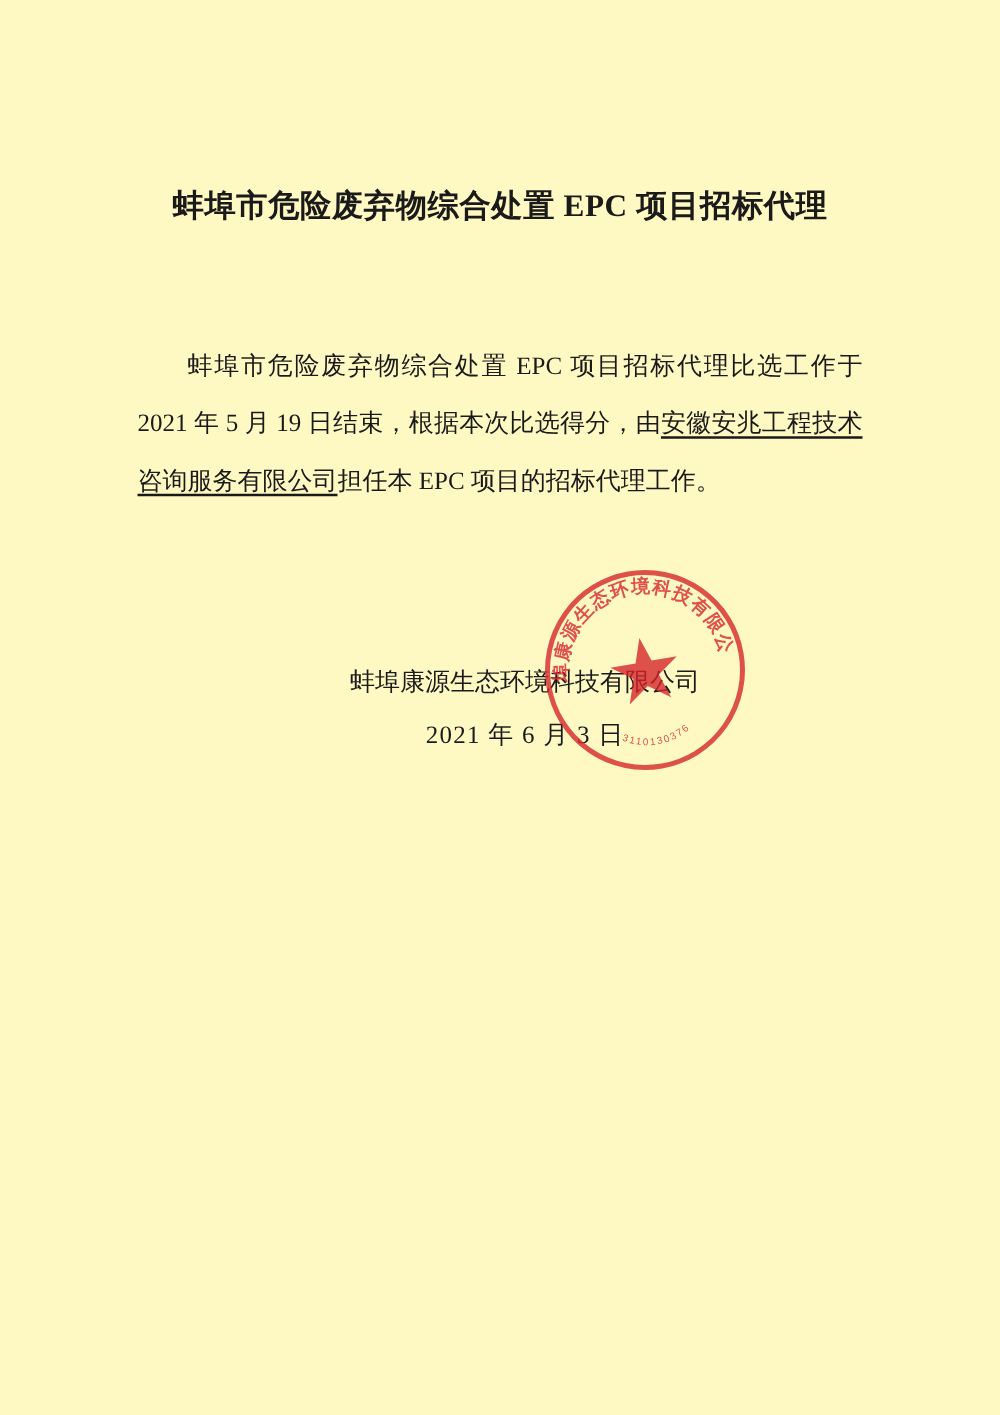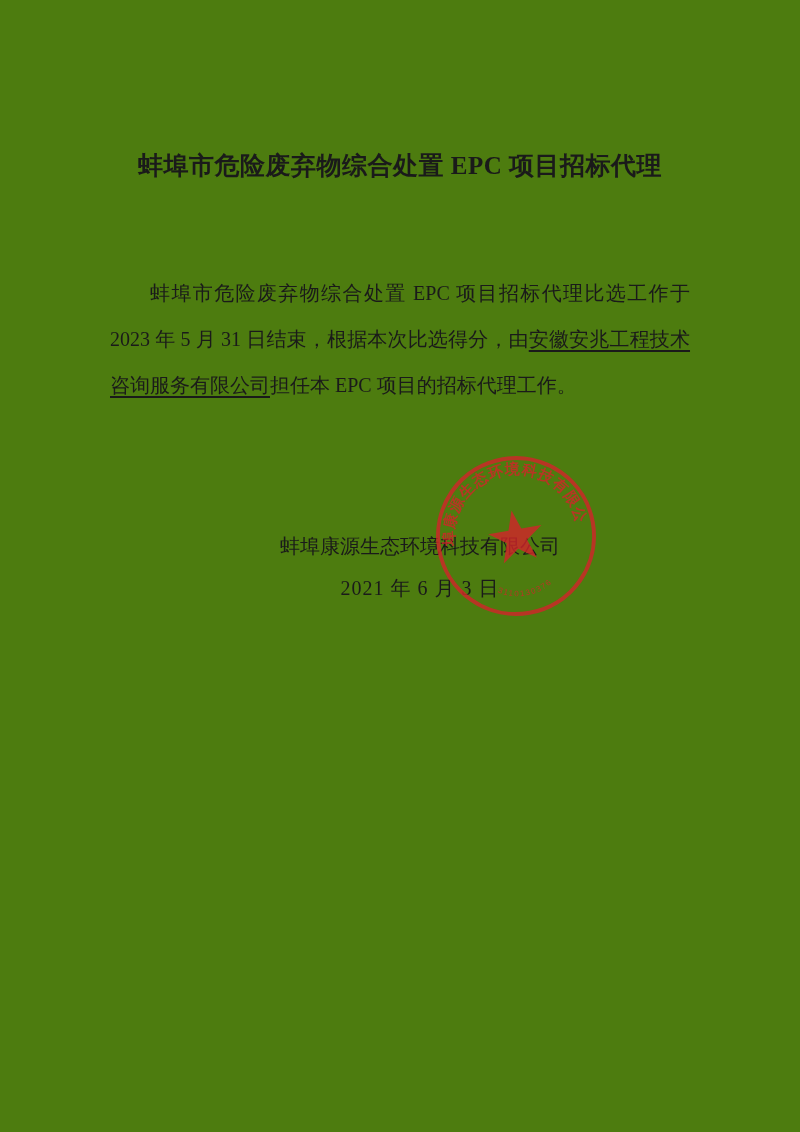--- a/index.html
+++ b/index.html
@@ -11,21 +11,21 @@
     width: 800px;
     height: 1132px;
     position: relative;
     font-family: "Liberation Serif", "DejaVu Serif", serif;
     color: #1a1a1a;
     overflow: hidden;
   }
   .page {
     position: absolute;
     inset: 0;
-    background: #4d7c0f;
+    background: #fef9c3;
   }
   .doc-title {
     position: absolute;
     top: 140px;
     left: 0;
     right: 0;
     text-align: center;
     font-size: 25px;
     font-weight: bold;
     line-height: 52px;
@@ -103,21 +103,21 @@
 </head>
 <body>
 
 <div class="page">
 
   <div class="doc-title">
     <span class="line">蚌埠市危险废弃物综合处置 EPC 项目招标代理</span>
   </div>
 
   <div class="body-text">
-    <p class="para"><span>蚌埠市危险废弃物综合处置 EPC 项目招标代理比选工作于 2023 年 5 月 31 日结束，根据本次比选得分，由</span><span class="underline">安徽安兆工程技术咨询服务有限公司</span><span>担任本 EPC 项目的招标代理工作。</span></p>
+    <p class="para"><span>蚌埠市危险废弃物综合处置 EPC 项目招标代理比选工作于 2021 年 5 月 19 日结束，根据本次比选得分，由</span><span class="underline">安徽安兆工程技术咨询服务有限公司</span><span>担任本 EPC 项目的招标代理工作。</span></p>
   </div>
 
   <div class="signature">
     <span class="sig-name">蚌埠康源生态环境科技有限公司</span>
     <span class="sig-date">2021 年 6 月 3 日</span>
   </div>
 
   <div class="seal">
     <svg viewBox="0 0 168 168" xmlns="http://www.w3.org/2000/svg" aria-hidden="true">
       <defs>

